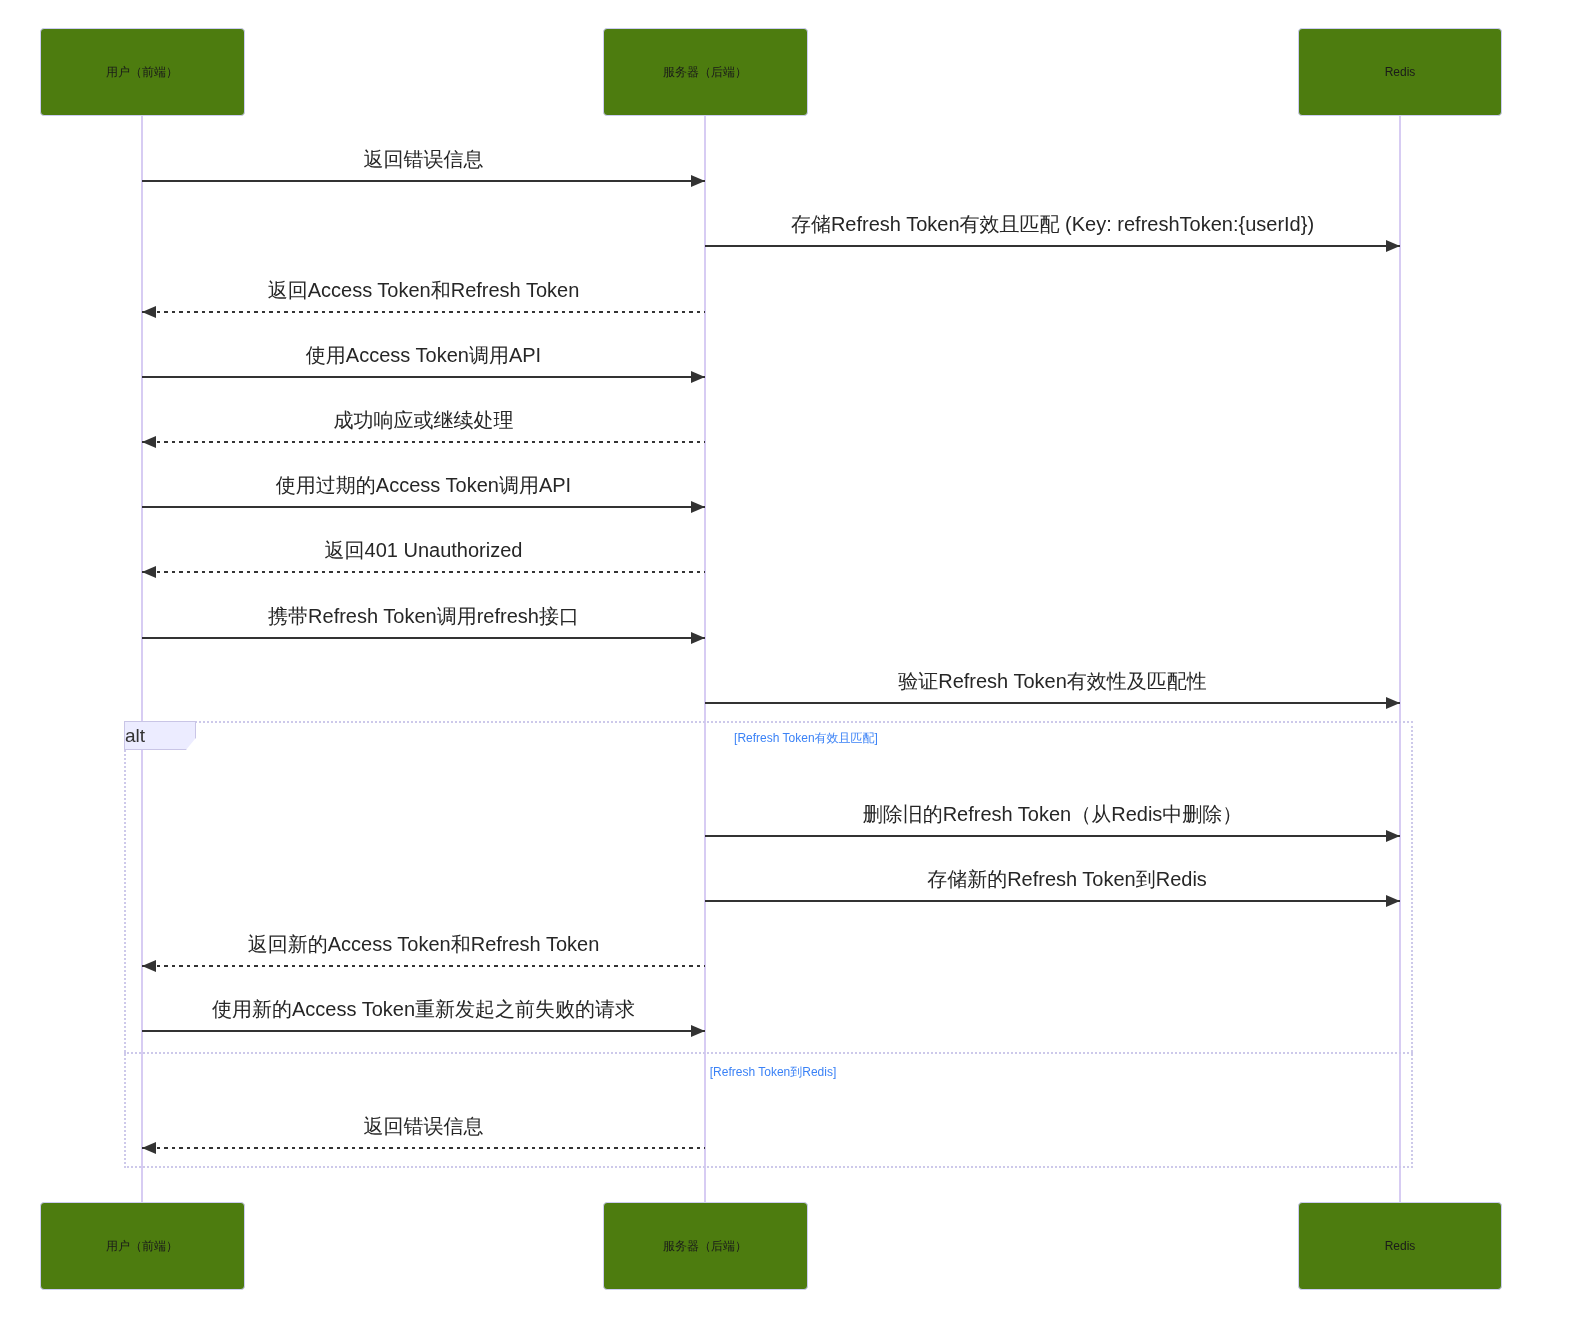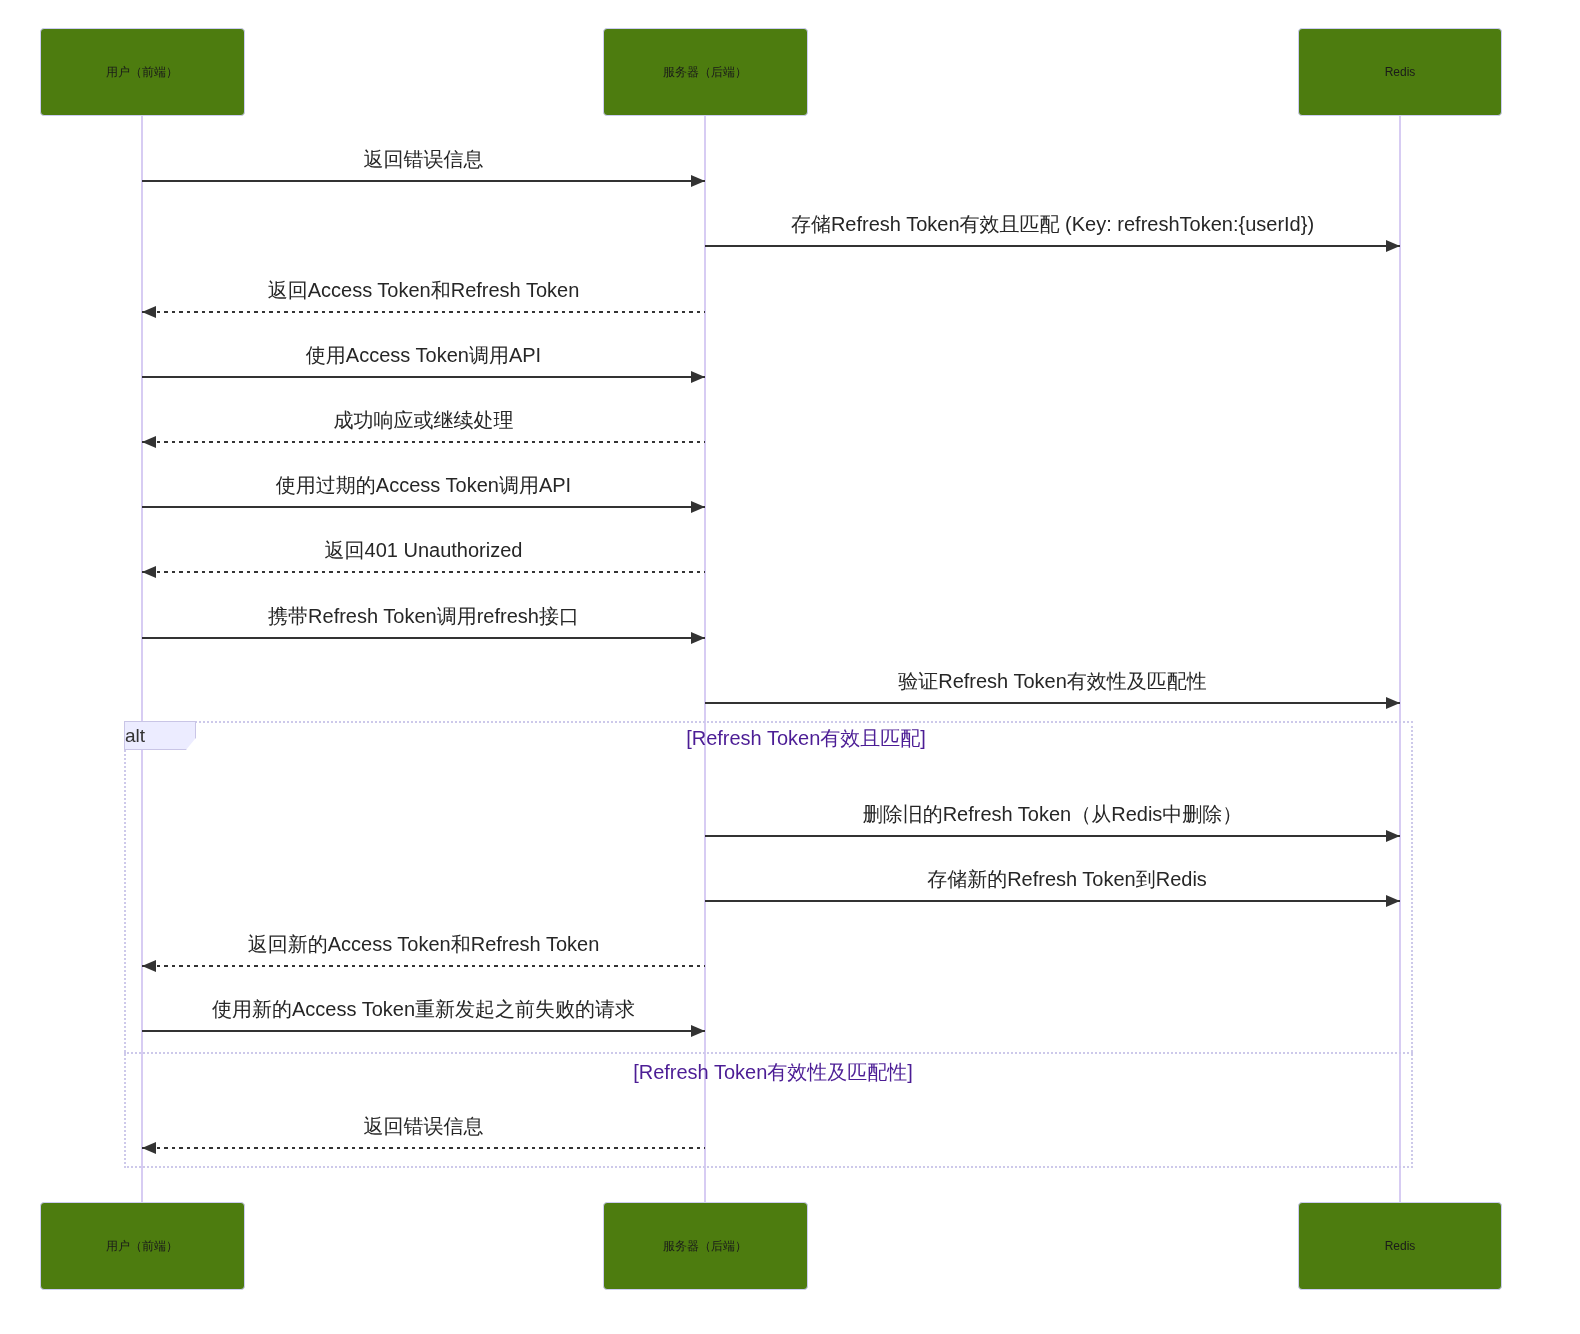--- a/index.html
+++ b/index.html
@@ -68,41 +68,41 @@
     clip-path: polygon(0 0, 100% 0, 100% 58%, 86% 100%, 0 100%);
     display: flex;
     align-items: center;
     font-size: 19px;
     font-weight: 500;
     color: #333333;
   }
   .guard-label {
     position: absolute;
     transform: translateX(-50%);
-    font-size: 20px;
+    font-size: 12px;
     line-height: 25px;
-    color: #4c1d95;
+    color: #3b82f6;
     white-space: nowrap;
   }
 </style>
 </head>
 <body>
 
 <div class="canvas">
   <div id="layer-lifelines">
       <div class="lifeline" style="left: 141px; top: 116px; height: 1086px;"></div>
       <div class="lifeline" style="left: 704px; top: 116px; height: 1086px;"></div>
       <div class="lifeline" style="left: 1399px; top: 116px; height: 1086px;"></div>
     </div>
   <div id="layer-frame">
       <div class="alt-frame" style="left: 124px; top: 721px; width: 1289px; height: 447px;"></div>
       <div class="alt-divider" style="left: 124px; top: 1052px; width: 1289px;"></div>
       <div class="alt-tab" style="left: 124px; top: 721px; width: 72px; height: 29px;">alt</div>
       <div class="guard-label" style="left: 806px; top: 726px;">[Refresh Token有效且匹配]</div>
-      <div class="guard-label" style="left: 773px; top: 1060px;">[Refresh Token有效性及匹配性]</div>
+      <div class="guard-label" style="left: 773px; top: 1060px;">[Refresh Token到Redis]</div>
     </div>
   <div id="layer-messages">
       <div class="msg-label" style="left: 423.5px; top: 146px;">返回错误信息</div>
       <div class="msg-line solid" style="left: 142px; top: 180px; width: 563px;"></div>
       <div class="arrowhead right" style="left: 691px; top: 175px;"></div>
       <div class="msg-label" style="left: 1052.5px; top: 211px;">存储Refresh Token有效且匹配 (Key: refreshToken:{userId})</div>
       <div class="msg-line solid" style="left: 705px; top: 245px; width: 695px;"></div>
       <div class="arrowhead right" style="left: 1386px; top: 240px;"></div>
       <div class="msg-label" style="left: 423.5px; top: 277px;">返回Access Token和Refresh Token</div>
       <div class="msg-line dashed" style="left: 142px; top: 311px; width: 563px;"></div>

